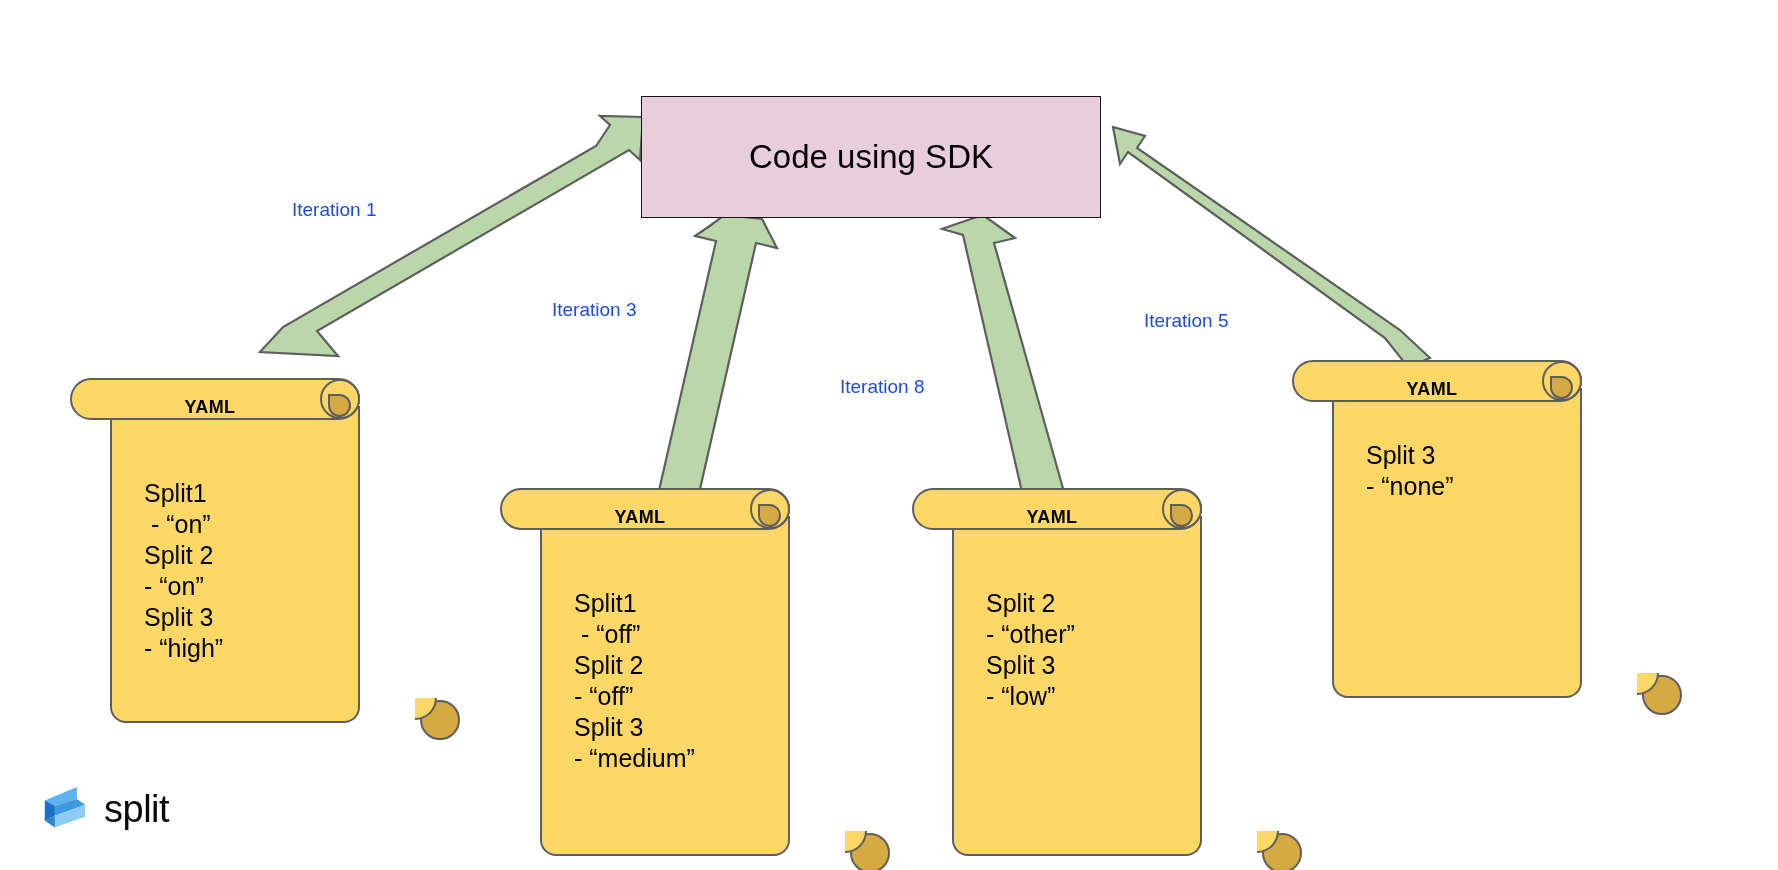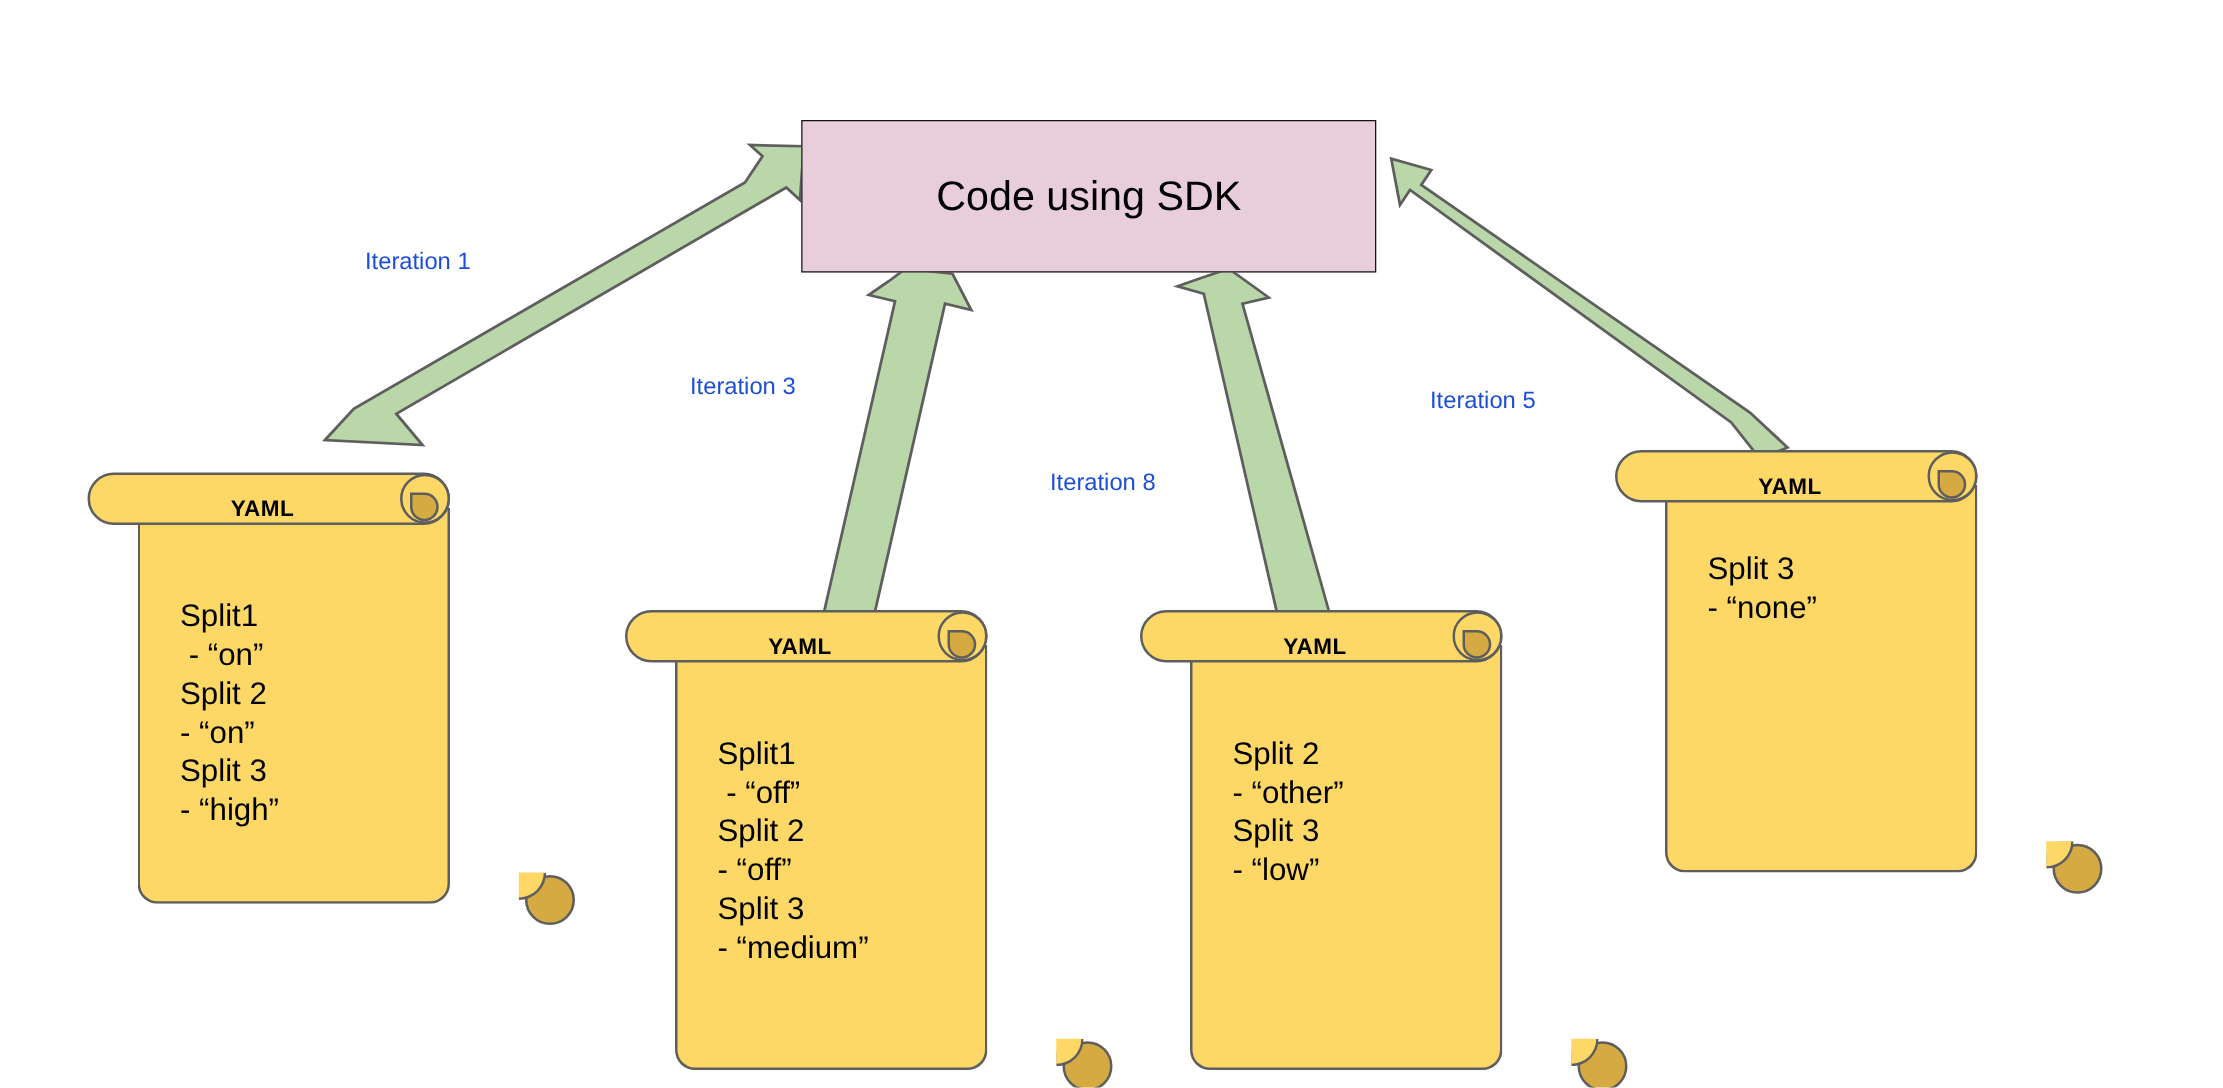--- a/index.html
+++ b/index.html
@@ -264,14 +264,24 @@
     <div class="curl-bot-wedge" style="left:345px; top:313px;"></div>
     <div class="scroll-header" style="left:0px; top:0px; width:290px;">
       <span class="scroll-header-label">YAML</span>
     </div>
     <div class="curl-top" style="left:250px;"></div>
     <div class="curl-top-inner" style="left:258px;"></div>
     <div class="scroll-text" style="left:74px; top:80px;">Split 3
 - “none”</div>
   </div>
 
+  <div class="split-logo">
+    <svg width="54" height="54" viewBox="0 0 64 64" xmlns="http://www.w3.org/2000/svg">
+      <polygon points="46,6 46,20 20,28 8,22" fill="#5bb4ef"></polygon>
+      <polygon points="8,22 20,28 20,40 8,46" fill="#1b6fc4"></polygon>
+      <polygon points="20,28 46,20 56,27 20,40" fill="#3e9ae0"></polygon>
+      <polygon points="56,27 56,41 20,54 20,40" fill="#8ecbf5"></polygon>
+      <polygon points="8,46 20,54 20,40" fill="#2f86d0"></polygon>
+    </svg>
+    <span class="split-logo-word">split</span>
+  </div>
 
 </div>
 
 </body></html>

